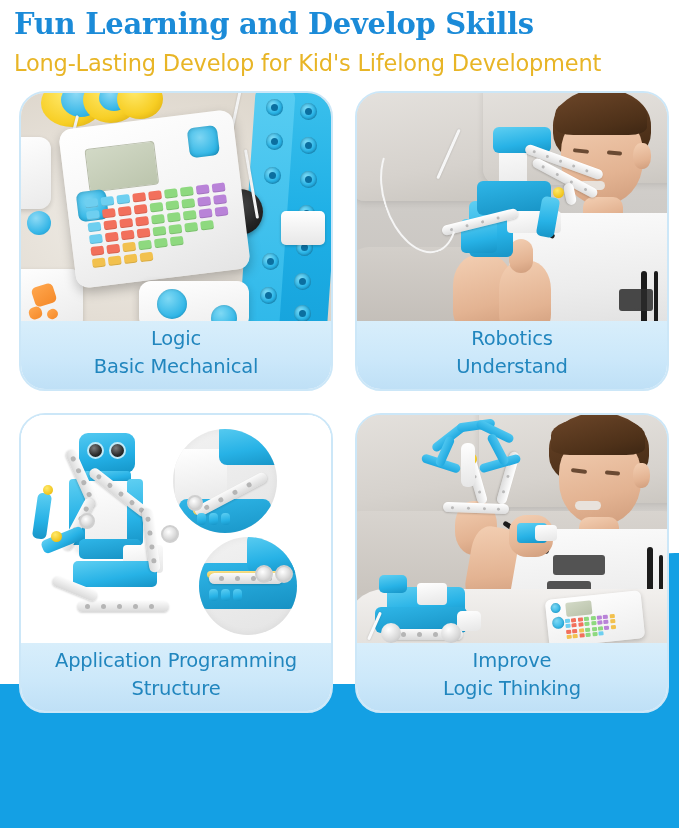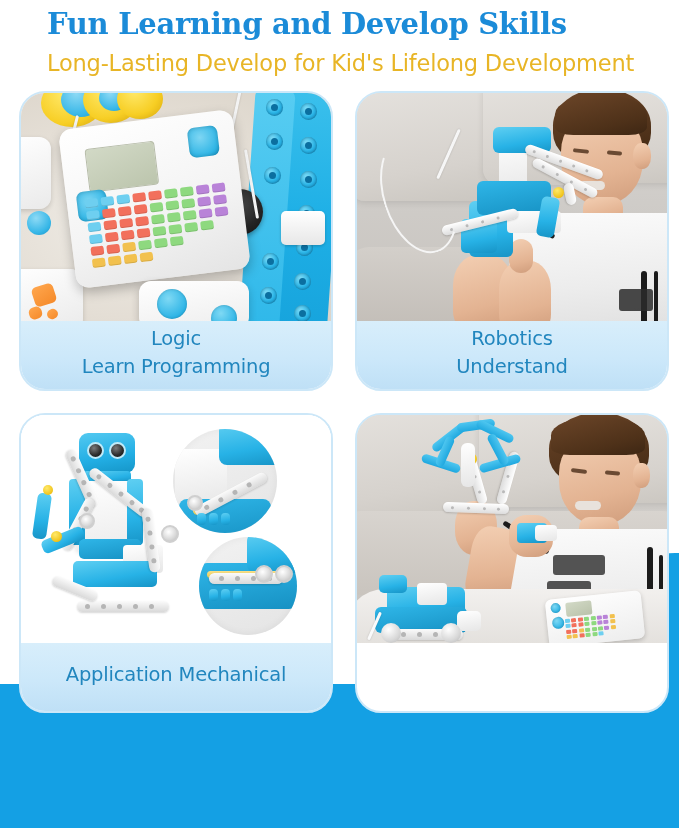--- a/index.html
+++ b/index.html
@@ -35,21 +35,20 @@
     background: #14A0E4;
     border-top-left-radius: 60px;
     z-index: 0;
   }
 
   
   .header {
     position: relative;
     z-index: 3;
     padding: 4px 14px 0 14px;
-    margin-left: 33px;
   }
   .page-title {
     color: #1B8BD8;
     font-family: "DejaVu Serif", "Liberation Serif", serif;
     font-weight: bold;
     font-size: 29px;
     line-height: 40px;
     letter-spacing: -0.3px;
     white-space: nowrap;
   }
@@ -437,21 +436,21 @@
         </div>
 
         <div class="c1-remote">
           <div class="c1-rbtn" style="left:18px; top:8px; width:30px; height:30px;"></div>
           <div class="c1-rbtn" style="left:72px; top:24px; width:26px; height:26px;"></div>
         </div>
       </div>
     </div>
     <div class="card-caption">
       <span class="caption-line">Logic</span>
-      <span class="caption-line">Learn Programming</span>
+      <span class="caption-line">Basic Mechanical</span>
     </div>
   </section>
 
   <section class="card">
     <div class="card-media">
       <div class="scene">
         <div class="ph-wall"></div>
         <div class="ph-cushion" style="left:-8px; top:-12px; width:150px; height:120px;"></div>
         <div class="ph-cushion" style="left:126px; top:-16px; width:130px; height:108px;"></div>
         <div class="ph-cushion" style="left:236px; top:-14px; width:96px; height:104px;"></div>
@@ -602,21 +601,22 @@
           </div>
           <div class="c3-gear" style="left:56px; top:28px; width:18px; height:18px;"></div>
           <div class="c3-gear" style="left:76px; top:28px; width:18px; height:18px;"></div>
           <div class="bot-part bot-blue" style="left:10px; top:52px; width:9px; height:12px;"></div>
           <div class="bot-part bot-blue" style="left:22px; top:52px; width:9px; height:12px;"></div>
           <div class="bot-part bot-blue" style="left:34px; top:52px; width:9px; height:12px;"></div>
         </div>
       </div>
     </div>
     <div class="card-caption">
-      <span class="caption-line">Application Mechanical</span>
+      <span class="caption-line">Application Programming</span>
+      <span class="caption-line">Structure</span>
     </div>
   </section>
 
   <section class="card">
     <div class="card-media">
       <div class="scene">
         <div class="ph-wall"></div>
         <div class="ph-cushion" style="left:-10px; top:-14px; width:146px; height:118px;"></div>
         <div class="ph-cushion" style="left:122px; top:-18px; width:128px; height:110px;"></div>
         <div class="ph-cushion" style="left:232px; top:-16px; width:100px; height:104px;"></div>
@@ -727,15 +727,19 @@
                 <div class="c4-ckey" style="background:#F2C14E;"></div>
               <div class="c4-ckey" style="background:#F2705C;"></div>
                 <div class="c4-ckey" style="background:#8ED97F;"></div>
               <div class="c4-ckey" style="background:#8ED97F;"></div>
                 <div class="c4-ckey" style="background:#6ECFF0;"></div>
             </div>
           </div>
         </div>
       </div>
     </div>
+    <div class="card-caption">
+      <span class="caption-line">Improve</span>
+      <span class="caption-line">Logic Thinking</span>
+    </div>
   </section>
 
 </main>
 
 </body></html>

